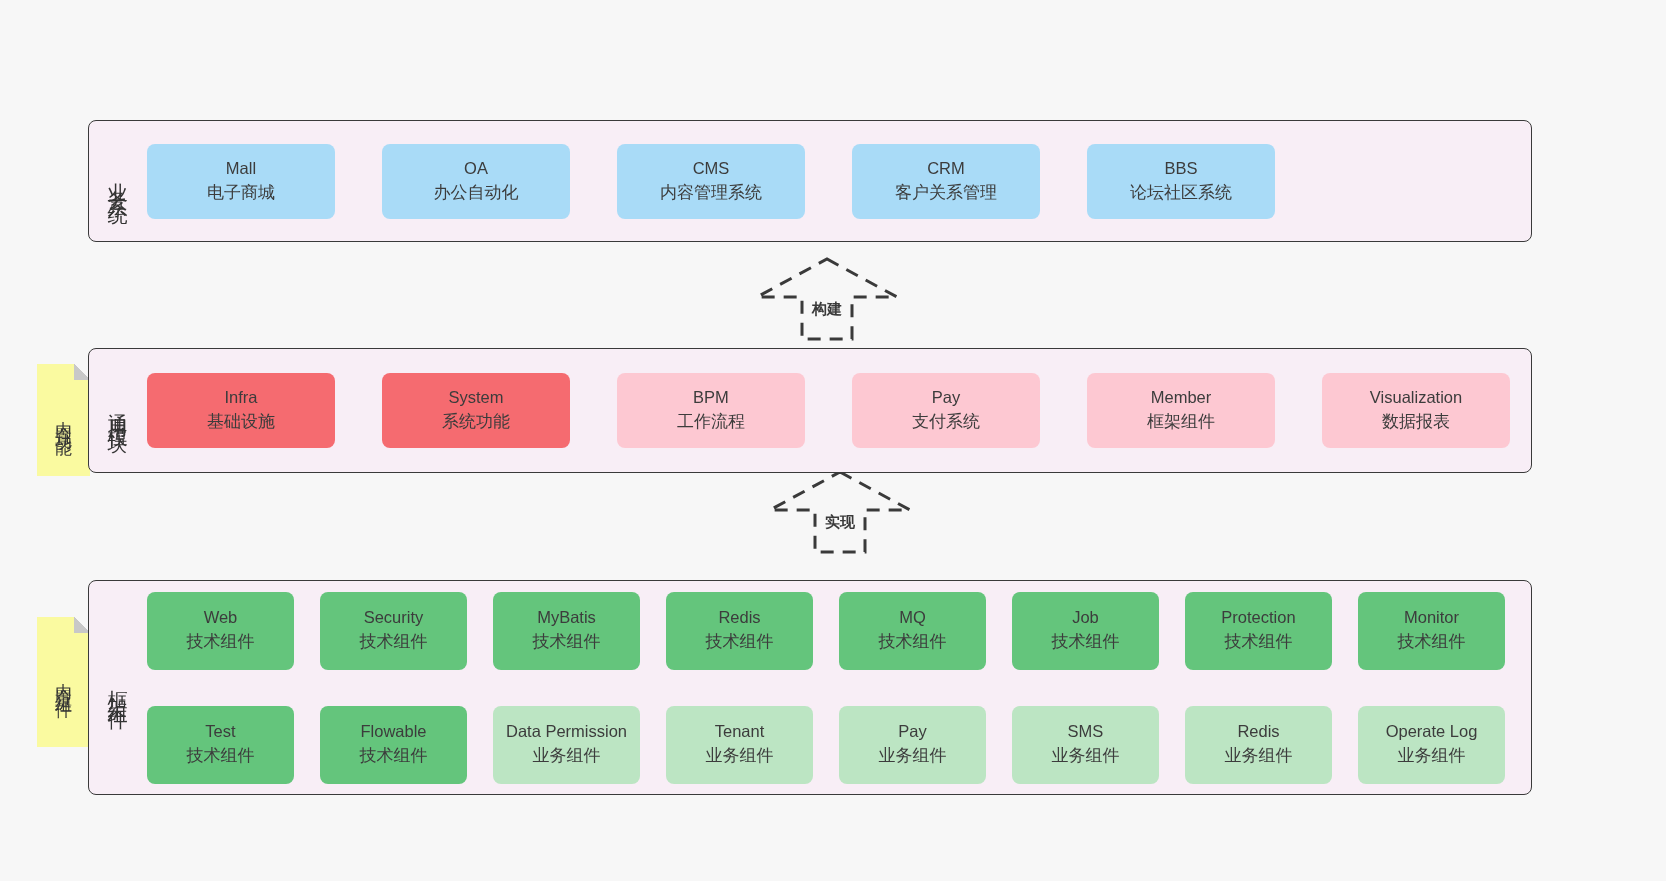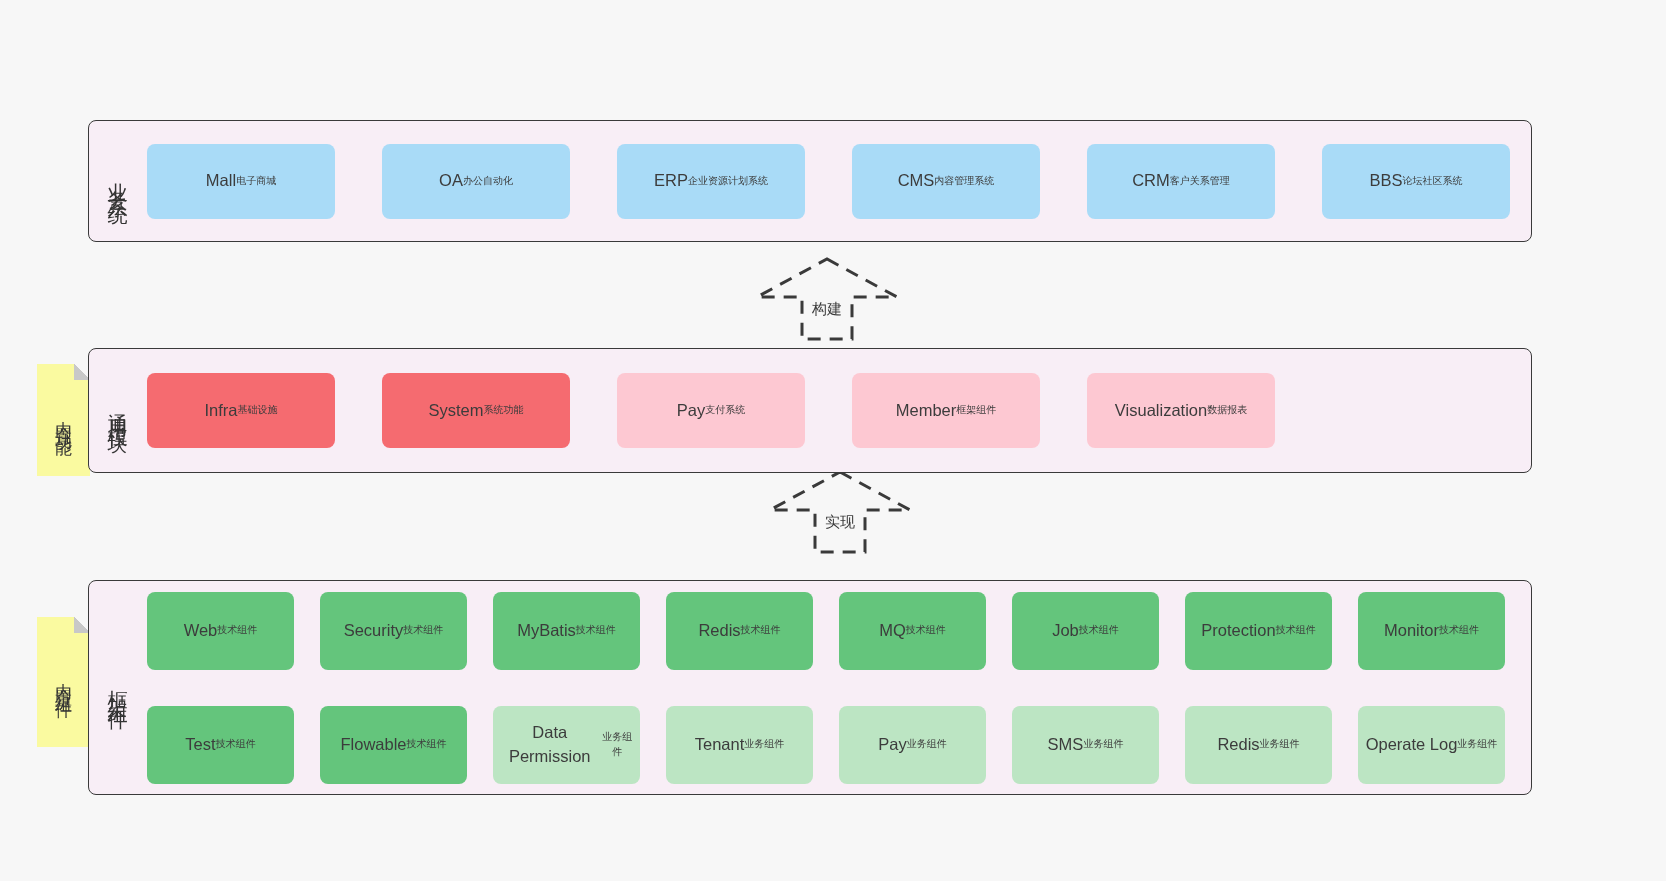--- a/index.html
+++ b/index.html
@@ -45,30 +45,30 @@
     display:flex;
     flex-direction:column;
     gap:36px;
     margin-left:12px;
   }
   .boxes-grid .row{display:flex;gap:26px;}
 
   .node{
     border-radius:8px;
     display:flex;
-    flex-direction:row;
+    flex-direction:column;
     justify-content:center;
     align-items:center;
     text-align:center;
     line-height:1.45;
     box-sizing:border-box;
     padding:4px 6px;
   }
   .node .t{font-size:16.5px;}
-  .node .s{font-size:10px;}
+  .node .s{font-size:17px;}
   .node.blue{width:188px;height:75px;background:var(--blue,#a9dbf7);}
   .node.red{width:188px;height:75px;background:var(--red,#f56b70);}
   .node.pink{width:188px;height:75px;background:var(--pink,#fdc8d2);}
   .node.green{width:147px;height:78px;background:var(--green,#64c57c);}
   .node.light-green{width:147px;height:78px;background:var(--light-green,#bce5c3);}
 
   .sticky{
     position:absolute;
     background:var(--sticky-yellow,#fafaa0);
     z-index:0;
@@ -81,21 +81,21 @@
     background:linear-gradient(to bottom left,var(--page-bg,#f7f7f7) 50%,var(--sticky-fold,#c8c8c8) 50%);
   }
   .sticky .stxt{
     writing-mode:vertical-rl;
     text-orientation:upright;
     font-size:17px;
     letter-spacing:6px;
     color:#333;
   }
 
-  .arrow{position:absolute;z-index:0;}
+  .arrow{position:absolute;z-index:0;font-weight:bold;}
   .arrow svg{display:block;}
   .arrow .alabel{
     position:absolute;
     left:50%;top:44px;
     transform:translateX(-50%);
     background:var(--page-bg,#f7f7f7);
     padding:1px 3px;
     font-size:15px;
     color:#3a3a3a;
     white-space:nowrap;
@@ -111,24 +111,20 @@
     <div class="boxes">
         <div class="node blue">
           <div class="t">Mall</div>
           <div class="s">电子商城</div>
         </div>
         <div class="node blue">
           <div class="t">OA</div>
           <div class="s">办公自动化</div>
         </div>
         <div class="node blue">
-          <div class="t">ERP</div>
-          <div class="s">企业资源计划系统</div>
-        </div>
-        <div class="node blue">
           <div class="t">CMS</div>
           <div class="s">内容管理系统</div>
         </div>
         <div class="node blue">
           <div class="t">CRM</div>
           <div class="s">客户关系管理</div>
         </div>
         <div class="node blue">
           <div class="t">BBS</div>
           <div class="s">论坛社区系统</div>
@@ -153,20 +149,24 @@
     <div class="boxes">
         <div class="node red">
           <div class="t">Infra</div>
           <div class="s">基础设施</div>
         </div>
         <div class="node red">
           <div class="t">System</div>
           <div class="s">系统功能</div>
         </div>
         <div class="node pink">
+          <div class="t">BPM</div>
+          <div class="s">工作流程</div>
+        </div>
+        <div class="node pink">
           <div class="t">Pay</div>
           <div class="s">支付系统</div>
         </div>
         <div class="node pink">
           <div class="t">Member</div>
           <div class="s">框架组件</div>
         </div>
         <div class="node pink">
           <div class="t">Visualization</div>
           <div class="s">数据报表</div>

